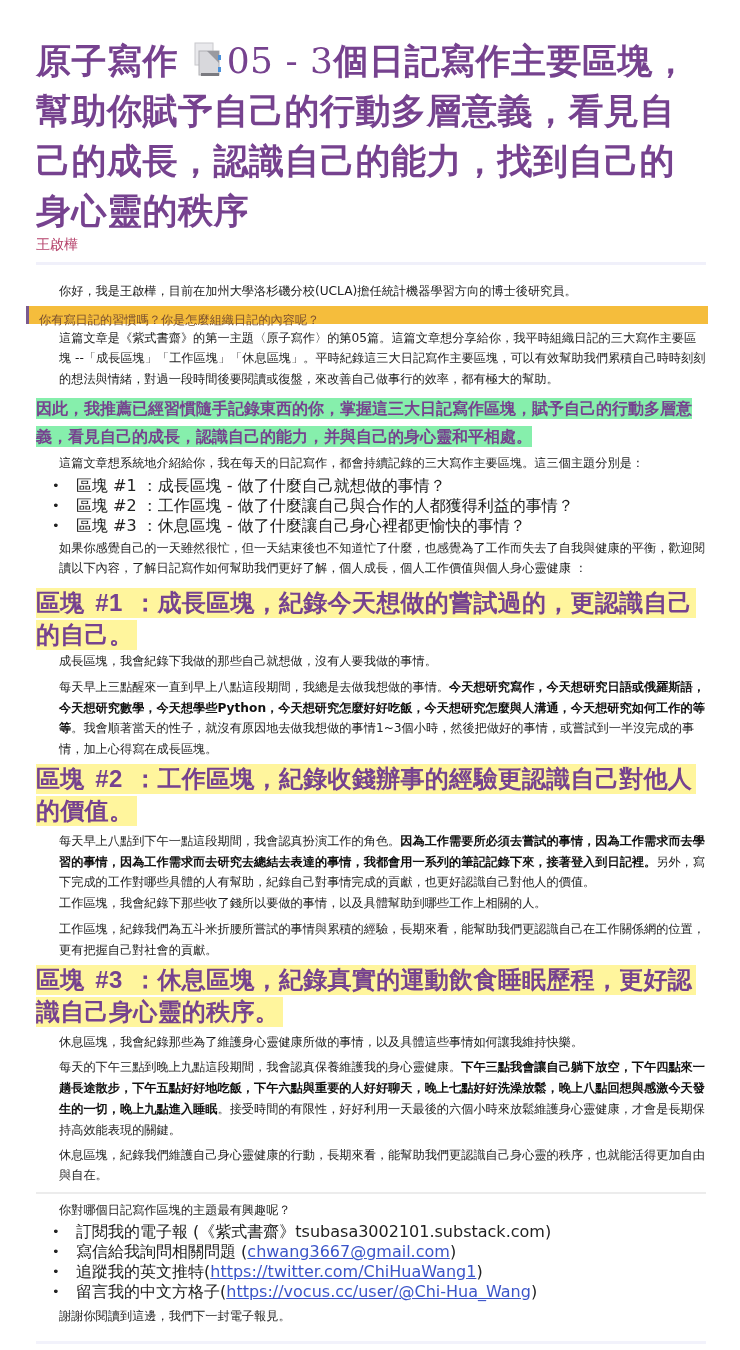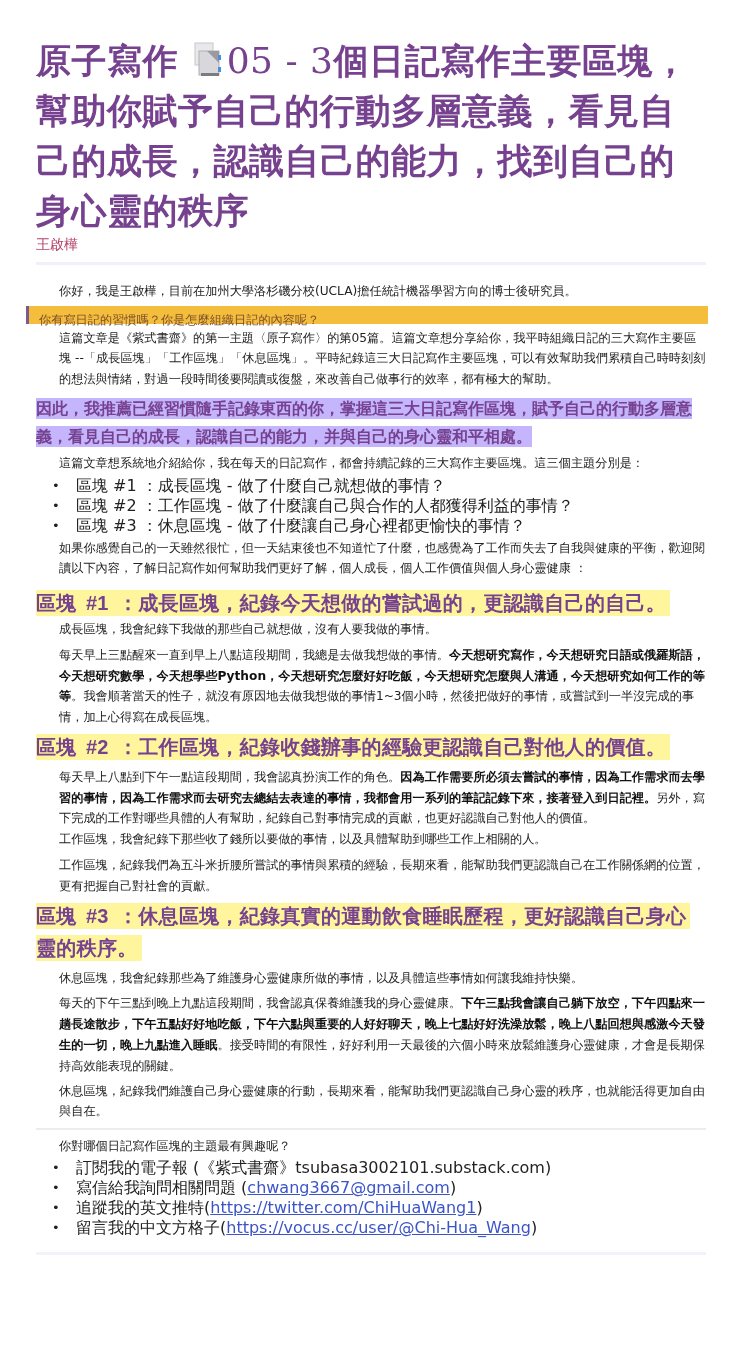--- a/index.html
+++ b/index.html
@@ -61,25 +61,25 @@
     padding-left: 10px;
     margin: 4px -2px 0 -10px;
     height: 18px;
   }
   .hl-big {
     font-weight: bold;
     color: #76428f;
     font-size: 16px;
     line-height: 28px;
   }
-  .hl-big span { background: #c4b5fd; box-decoration-break: clone; -webkit-box-decoration-break: clone; padding: 1px 0; }
+  .hl-big span { background: #86efac; box-decoration-break: clone; -webkit-box-decoration-break: clone; padding: 1px 0; }
   .h2 {
     font-weight: bold;
     color: #76428f;
-    font-size: 20px;
+    font-size: 24px;
     line-height: 32px;
     letter-spacing: 0.3px;
   }
   .h2 span { background: #fff59d; box-decoration-break: clone; -webkit-box-decoration-break: clone; padding: 1px 2px 1px 0; }
   .h2 .h2-num { font-family: "Liberation Sans", sans-serif; }
   ul.list { list-style: none; margin: 2px 0 2px 0; }
   ul.list li {
     position: relative;
     padding-left: 40px;
     font-size: 16px;
@@ -168,16 +168,17 @@
 
   <p class="p">你對哪個日記寫作區塊的主題最有興趣呢？</p>
 
   <ul class="list mt6">
     <li><span>訂閱我的電子報 (《紫式書齋》tsubasa3002101.substack.com)</span></li>
     <li><span>寫信給我詢問相關問題 (</span><a class="link">chwang3667@gmail.com</a><span>)</span></li>
     <li><span>追蹤我的英文推特(</span><a class="link">https://twitter.com/ChiHuaWang1</a><span>)</span></li>
     <li><span>留言我的中文方格子(</span><a class="link">https://vocus.cc/user/@Chi-Hua_Wang</a><span>)</span></li>
   </ul>
 
+  <p class="p mt4">謝謝你閱讀到這邊，我們下一封電子報見。</p>
 
   <div class="divider-light"></div>
 
 </div>
 
 </body></html>

